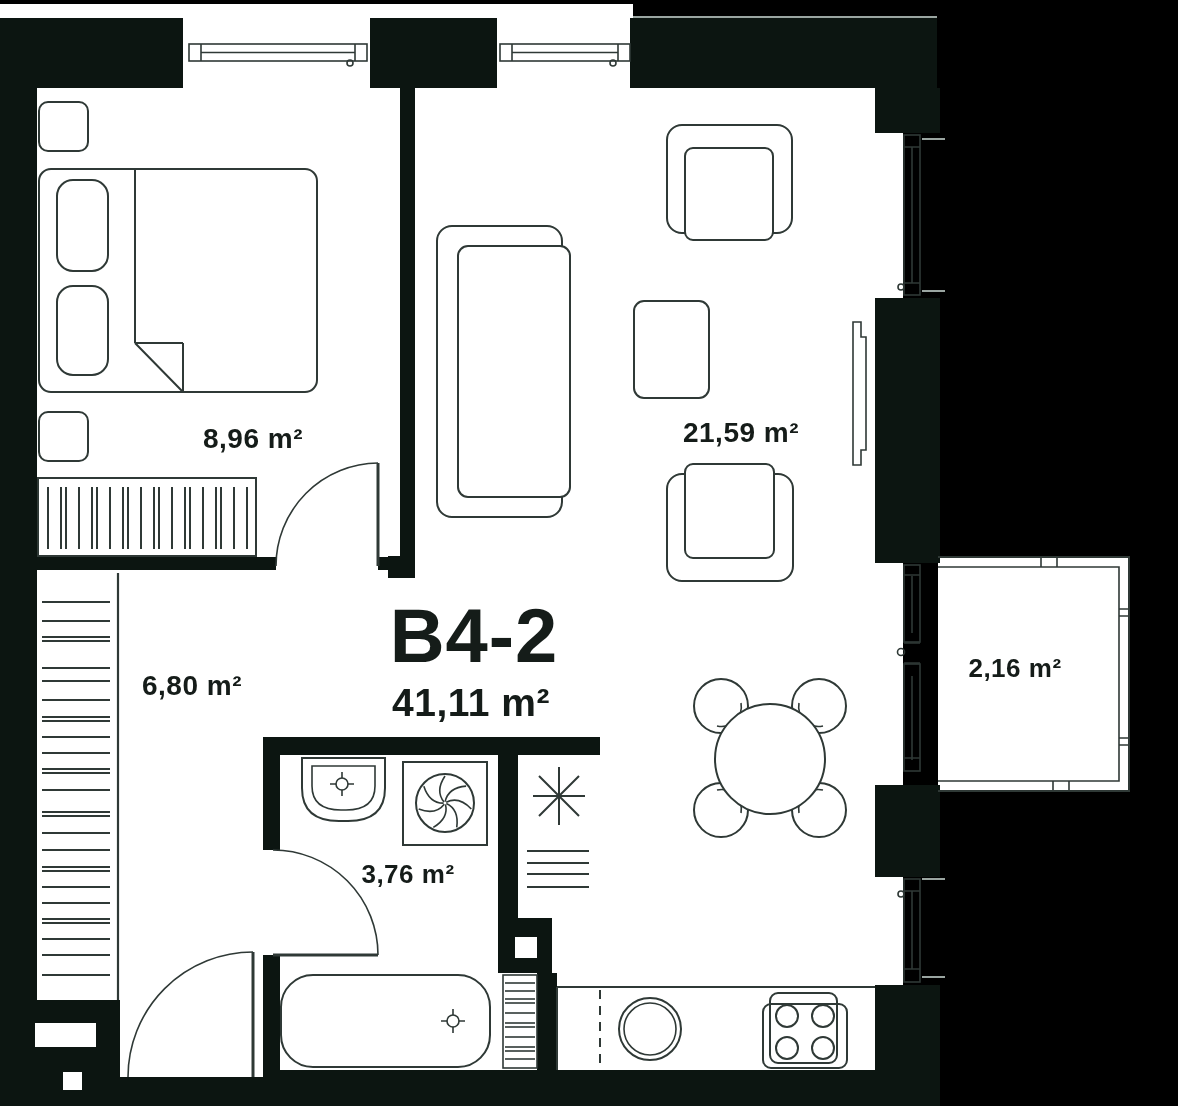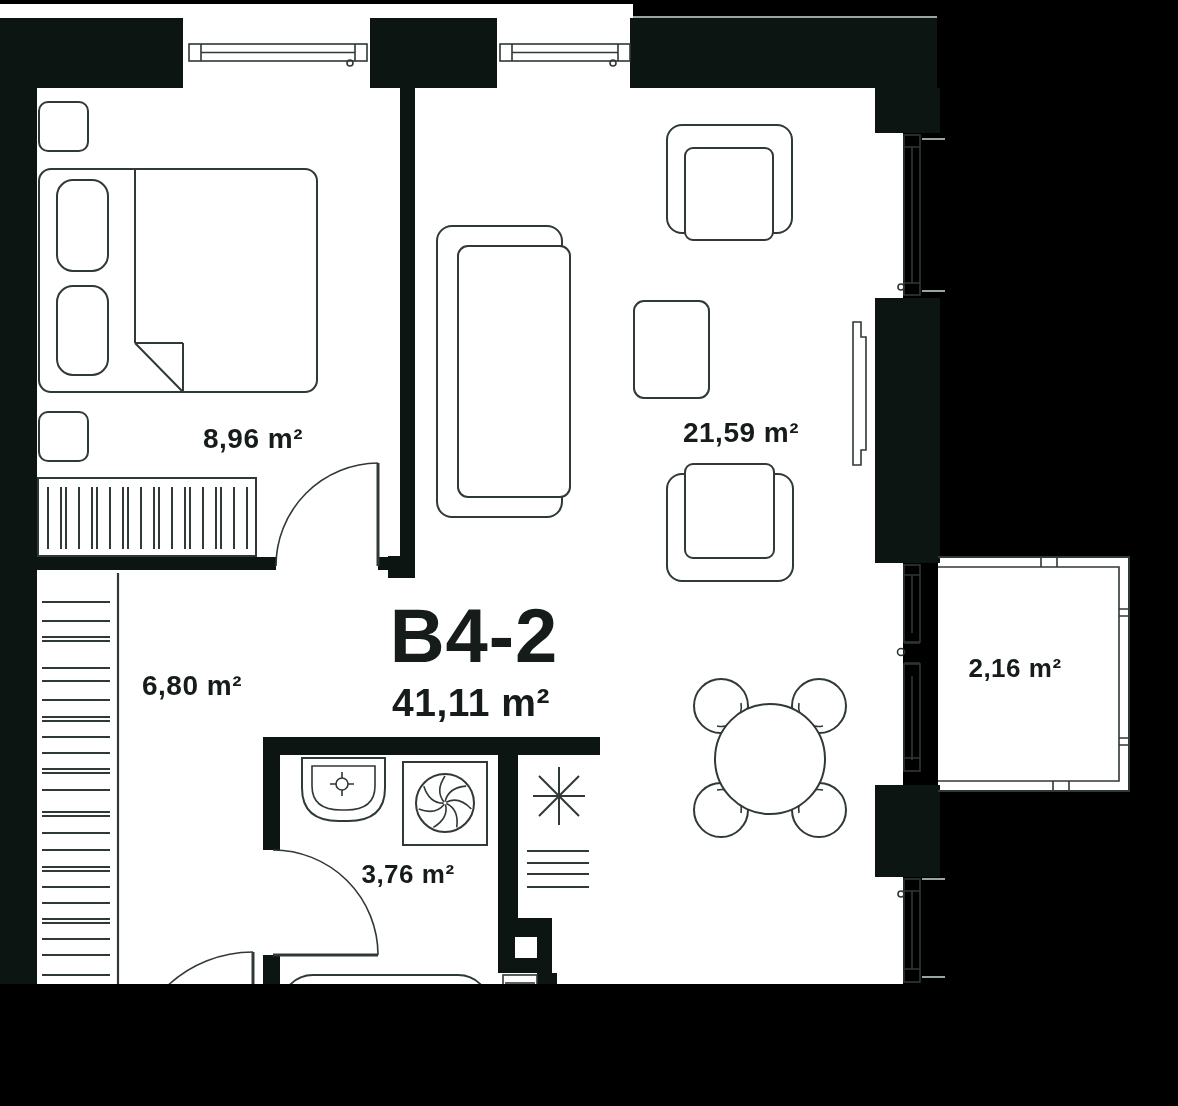--- a/index.html
+++ b/index.html
@@ -1,20 +1,20 @@
 <!DOCTYPE html>
 <html style="--background: #000000; --wall: #0c1511; --floor: #ffffff; --line: #2f3936; --text: #151c19; --sill: #9aa5a1;"><head>
 <meta charset="utf-8">
 <style>
   :root{
     --background:#000000; --wall:#0c1511; --floor:#ffffff;
     --line:#2f3936; --text:#151c19; --sill:#9aa5a1;
   }
   html,body{margin:0;padding:0;background:var(--background);}
-  #stage{position:relative;width:1178px;height:984px;background:var(--background);
+  #stage{position:relative;width:1178px;height:1106px;background:var(--background);
          font-family:"Liberation Sans", sans-serif;}
   svg{display:block}
   .wall{fill:var(--wall);stroke:none}
   .floor{fill:var(--floor);stroke:none}
   .sill{fill:var(--sill);stroke:none}
   .ln{stroke:var(--line);fill:none;stroke-width:2;stroke-linecap:butt}
   .lnw{stroke:var(--line);fill:var(--floor);stroke-width:2}
   .thin{stroke-width:1.6}
   .thick{stroke-width:3}
   .hatch{stroke-width:2.2}

